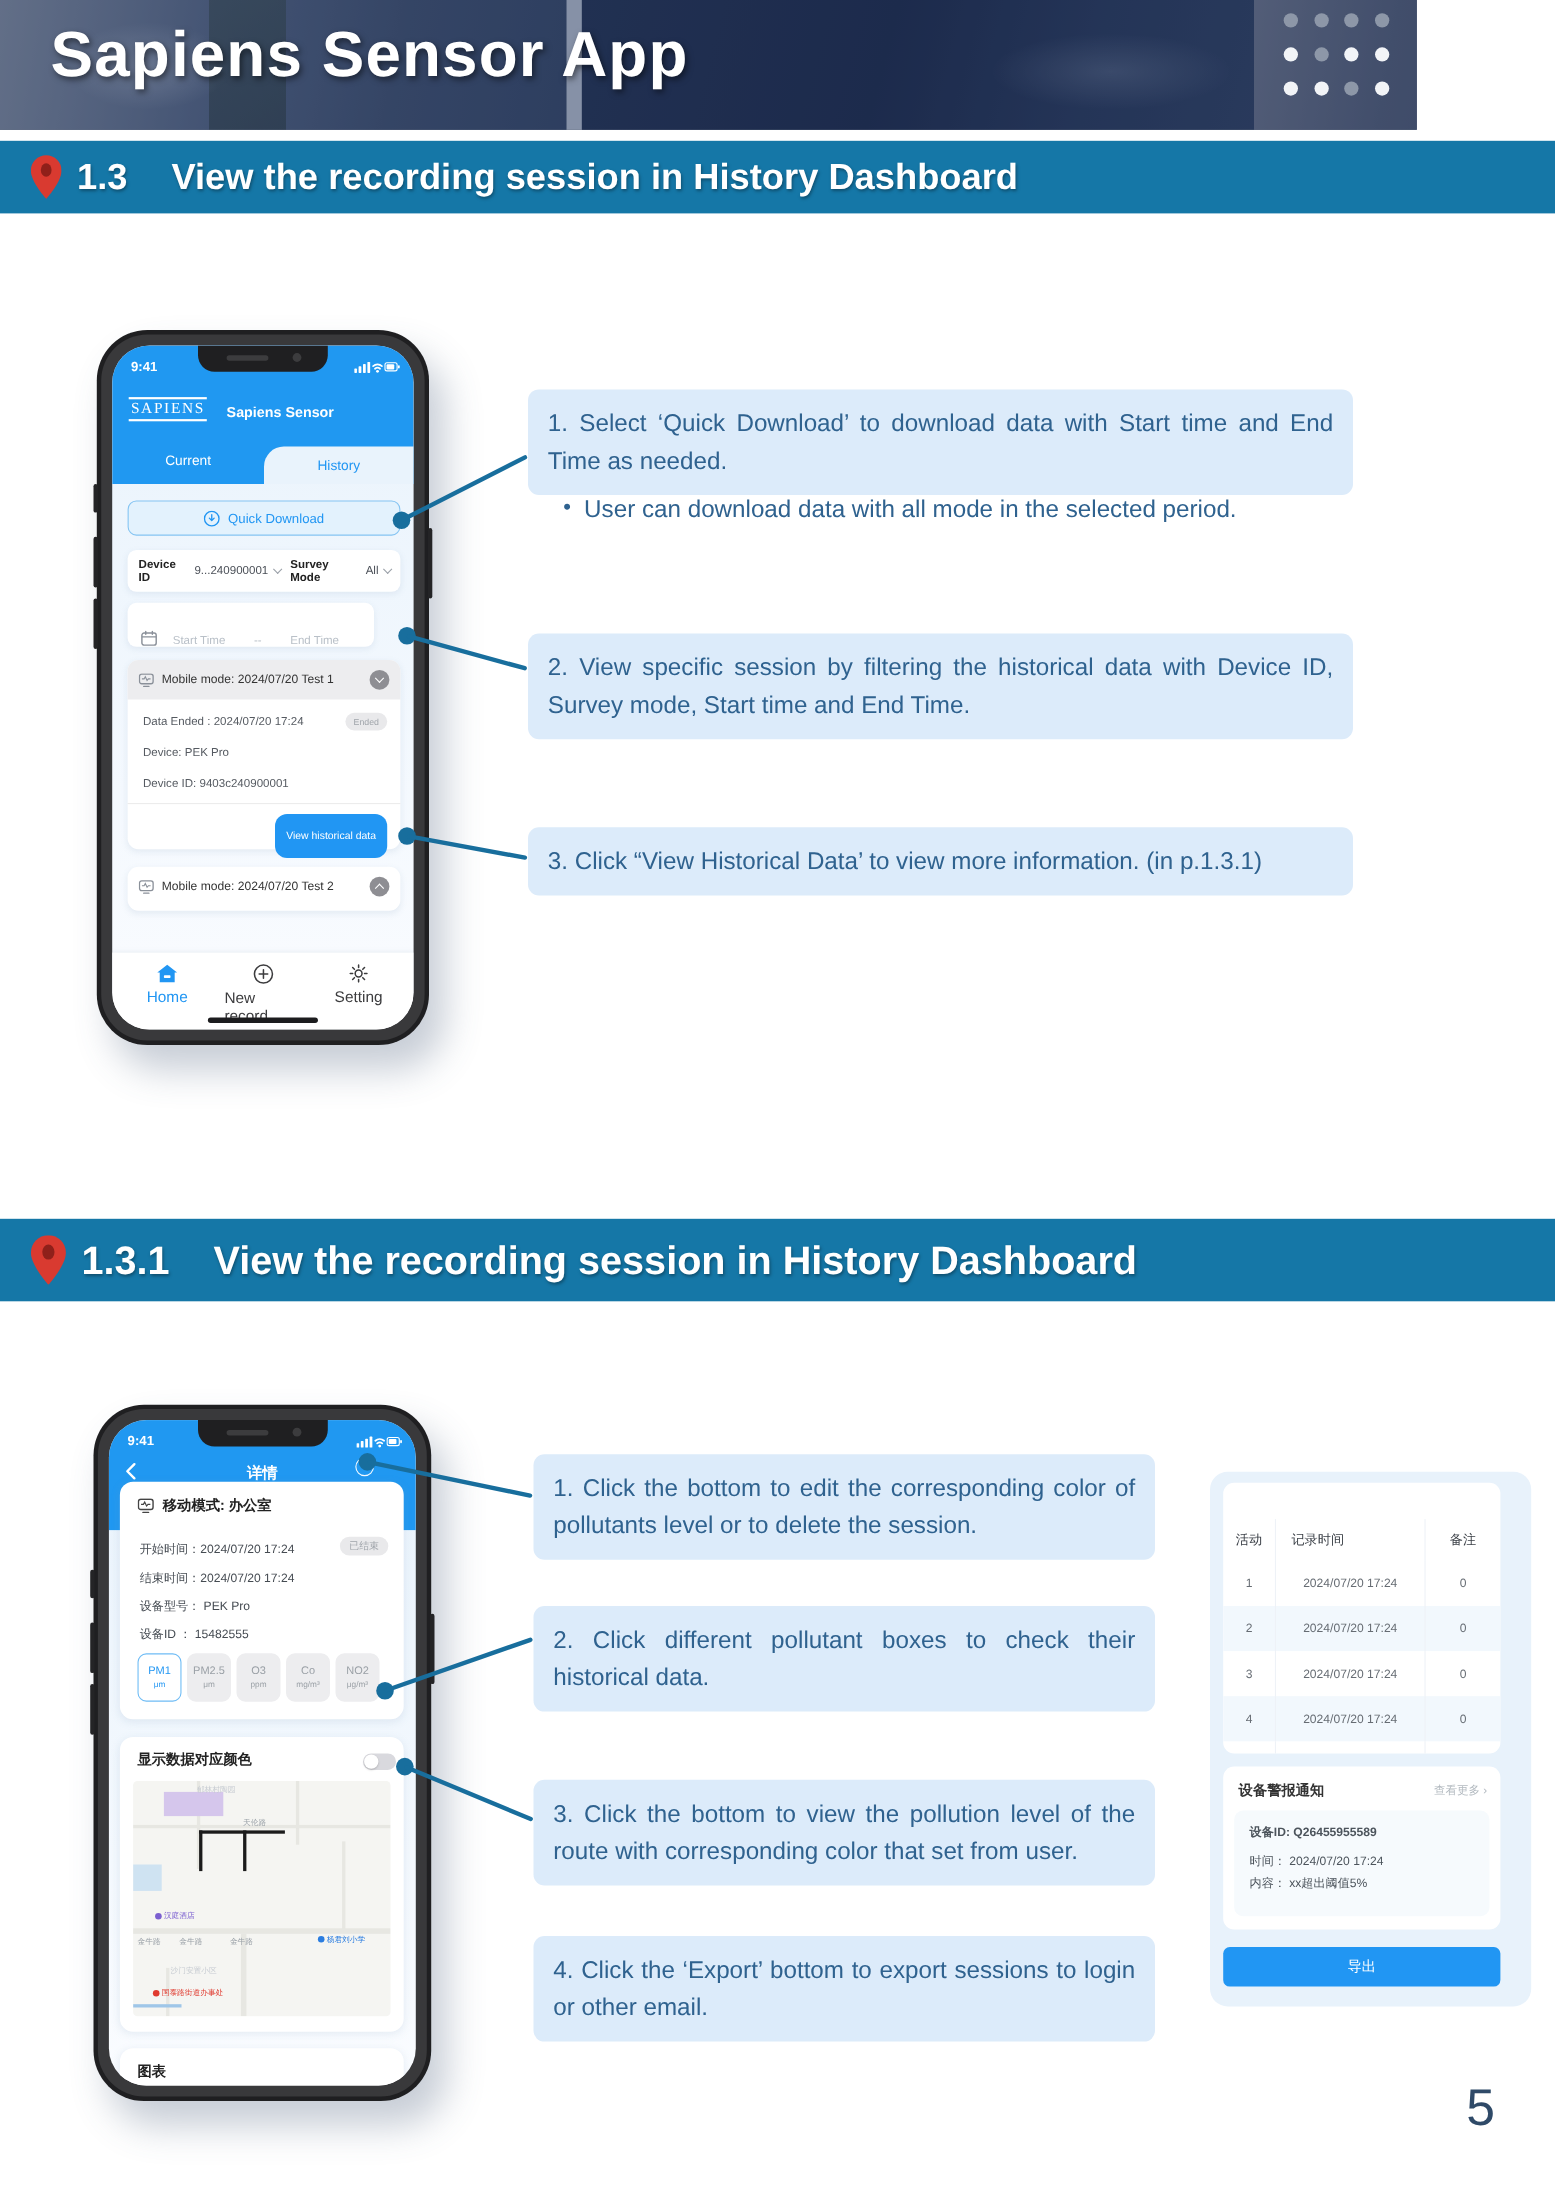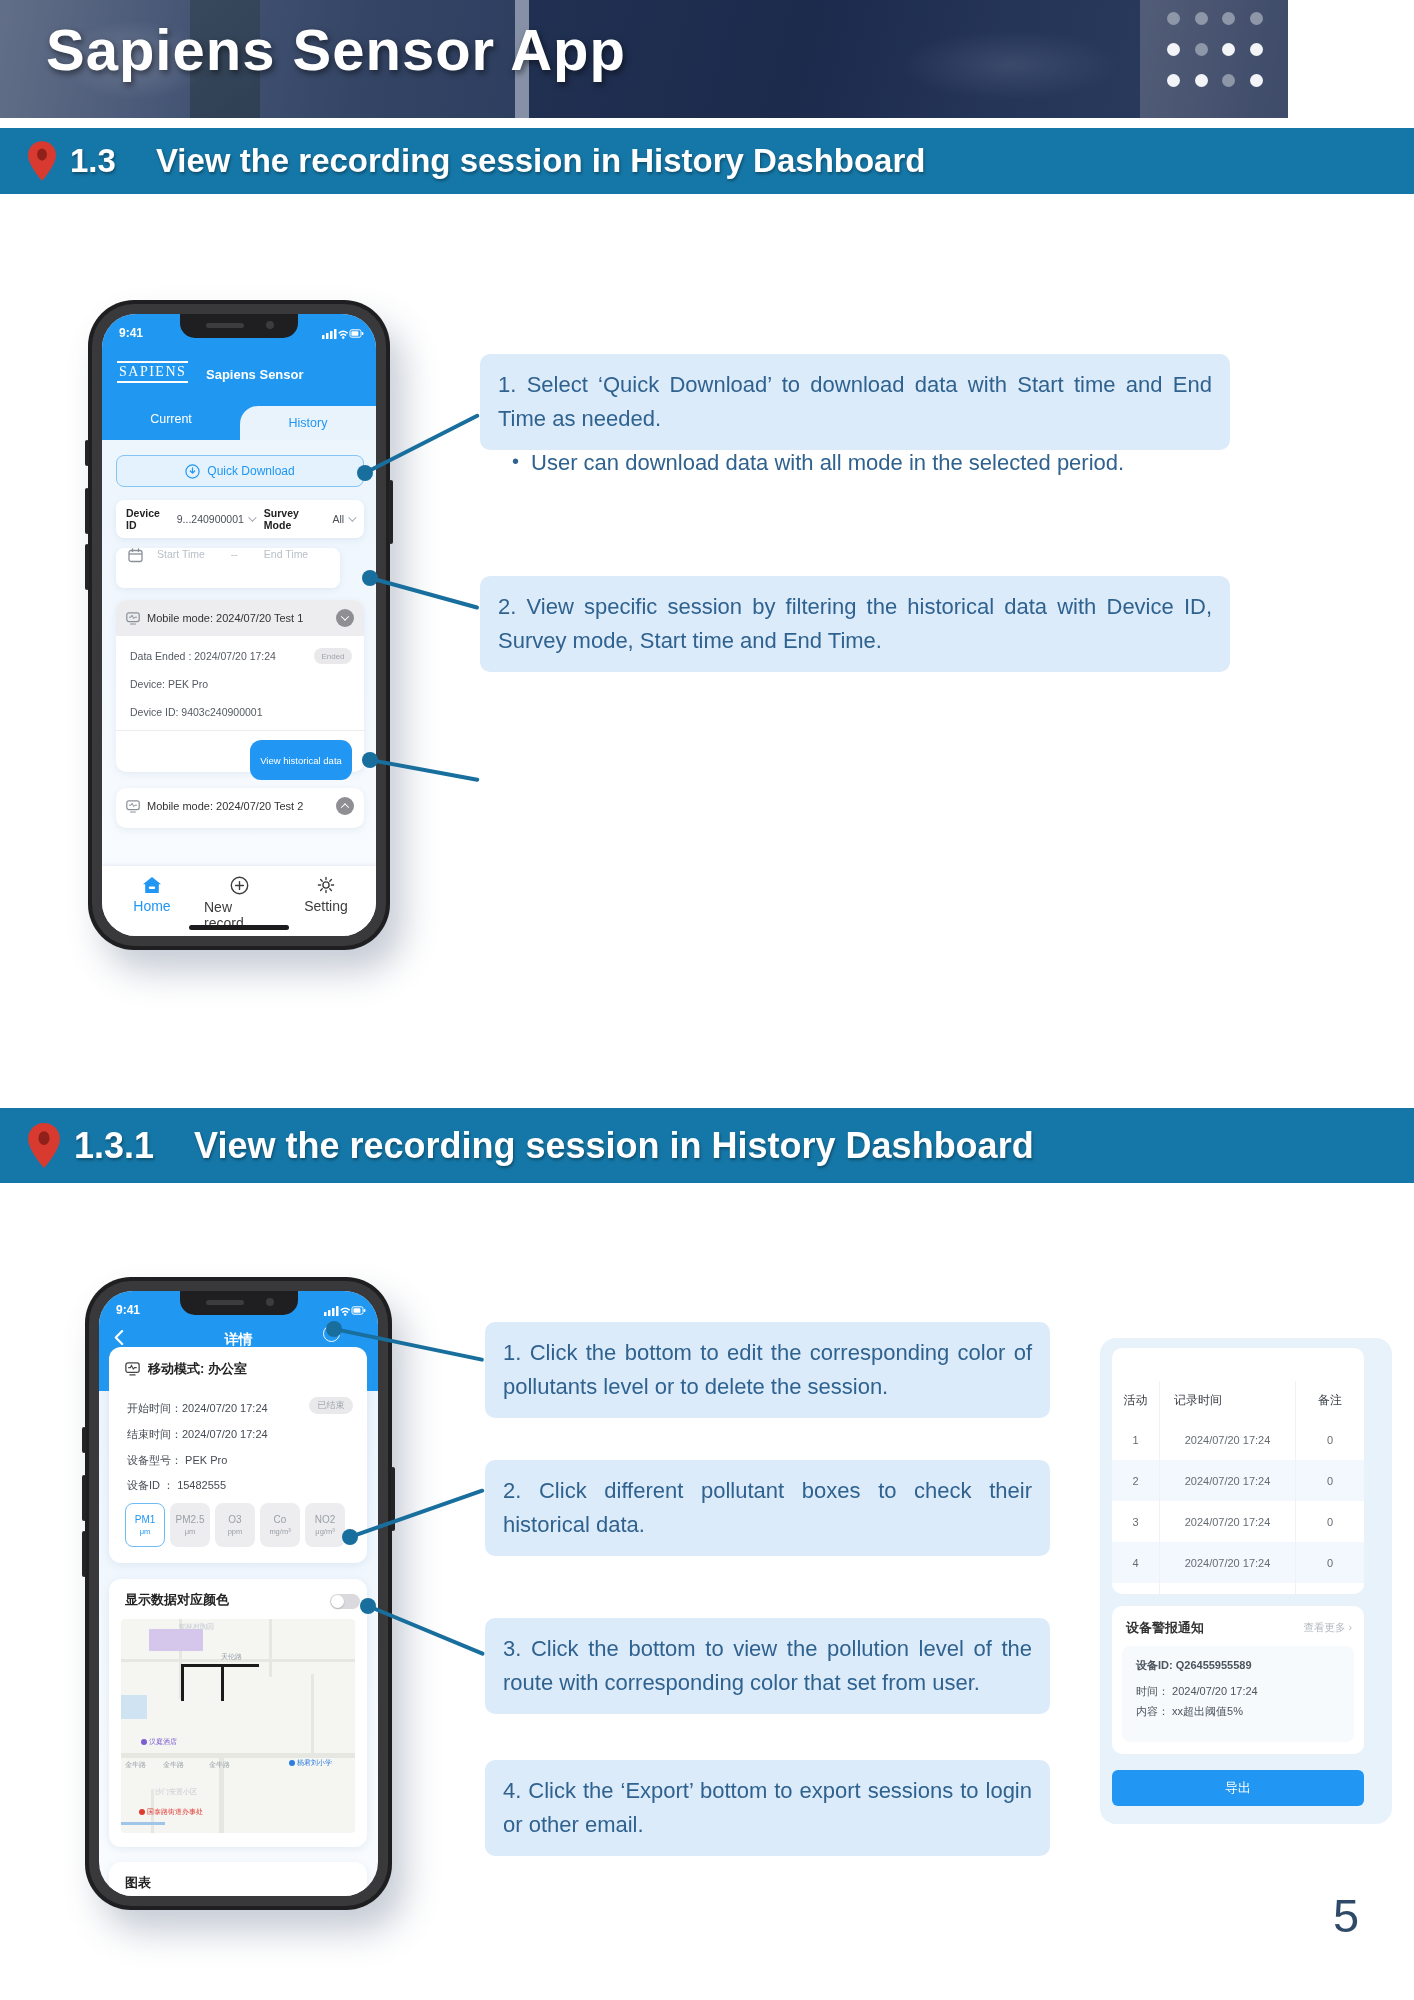--- a/index.html
+++ b/index.html
@@ -57,21 +57,21 @@
   .p1-logo { position:absolute; left:15px; top:47px; color:#fff; font-family:"Liberation Serif", serif; font-size:14px; letter-spacing:1.5px; border-top:2px solid #fff; border-bottom:2px solid #fff; padding:1px 2px; }
   .p1-appname { position:absolute; left:104px; top:53px; color:#fff; font-size:13px; font-weight:bold; }
   .p1-tab-cur { position:absolute; left:0; top:98px; width:138px; text-align:center; color:#fff; font-size:12.5px; }
   .p1-tab-hist { position:absolute; left:138px; top:92px; width:136px; height:34px; background:#e9f3fc; border-radius:18px 0 0 0; color:#2196f3; font-size:12.5px; display:flex; align-items:center; justify-content:center; }
   .qd-btn { position:absolute; left:14px; top:141px; width:248px; height:32px; background:#e3f2fd; border:1px solid #85c4f2; border-radius:8px; display:flex; align-items:center; justify-content:center; gap:7px; color:#2196f3; font-size:12px; }
   .card { position:absolute; background:#fff; border-radius:8px; box-shadow:0 2px 6px rgba(120,150,180,.14); }
   .filter-card { left:14px; top:186px; width:248px; height:38px; display:flex; align-items:center; font-size:10.5px; padding:12px 10px; gap:4px; }
   .filter-card .lab { font-weight:bold; color:#222; }
   .filter-card .val { color:#4a4f57; }
   .chev { display:inline-block; width:6px; height:6px; border-right:1.5px solid #9aa0a8; border-bottom:1.5px solid #9aa0a8; transform:rotate(45deg) translateY(-2px); }
-  .date-card { left:14px; top:234px; width:224px; height:40px; display:flex; align-items:flex-start; font-size:10.5px; color:#b9c0c8; padding:0 12px; }
+  .date-card { left:14px; top:234px; width:224px; height:40px; display:flex; align-items:flex-end; font-size:10.5px; color:#b9c0c8; padding:0 12px; }
   .date-card .st { margin-left:14px; } .date-card .dash { margin:0 26px; } .date-card .et { }
   .sess { left:14px; width:248px; border-radius:10px; }
   .sess1 { top:286px; height:172px; }
   .sess2 { top:474px; height:40px; }
   .sess-head { position:absolute; left:0; top:0; width:248px; height:36px; border-radius:10px 10px 0 0; display:flex; align-items:center; padding:0 10px; gap:7px; font-size:11px; color:#333; }
   .sess1 .sess-head { background:#ededef; }
   .sess-head .cc { position:absolute; right:10px; width:18px; height:18px; border-radius:50%; background:#8e8e93; display:flex; align-items:center; justify-content:center; }
   .cc .ch { width:6px; height:6px; border-right:1.8px solid #fff; border-bottom:1.8px solid #fff; }
   .ch.down { transform:rotate(45deg) translate(-1px,-1px); }
   .ch.up { transform:rotate(-135deg) translate(-1px,-1px); }
@@ -306,20 +306,21 @@
   <div class="cline" style="left:370px; top:576px; width:113px; transform:rotate(15.4deg);"></div>
   <div class="cdot" style="left:362px; top:752px;"></div>
   <div class="cline" style="left:370px; top:758px; width:111px; transform:rotate(10.4deg);"></div>
 
   <div class="ibox" style="left:480px; top:354px; width:750px;">1. Select ‘Quick Download’ to download data with Start time and End Time as needed.</div>
   <div class="note" style="left:512px; top:450px; width:720px;">
     <span class="bul">•</span>
     <span>User can download data with all mode in the selected period.</span>
   </div>
   <div class="ibox" style="left:480px; top:576px; width:750px;">2. View specific session by filtering the historical data with Device ID, Survey mode, Start time and End Time.</div>
+  <div class="ibox" style="left:480px; top:752px; width:750px;">3. Click “View Historical Data’ to view more information. (in p.1.3.1)</div>
 
   <div class="secbar secbar2">
     <svg class="pin" width="32" height="45" viewBox="0 0 24 34">
       <path d="M12 0C5.4 0 0 5.3 0 11.9 0 20.8 12 34 12 34s12-13.2 12-22.1C24 5.3 18.6 0 12 0z" fill="#d93a30"></path>
       <ellipse cx="12" cy="11.5" rx="4.2" ry="5.2" fill="#8f201a"></ellipse>
     </svg>
     <span class="num">1.3.1</span>
     <span class="ttl">View the recording session in History Dashboard</span>
   </div>
 

